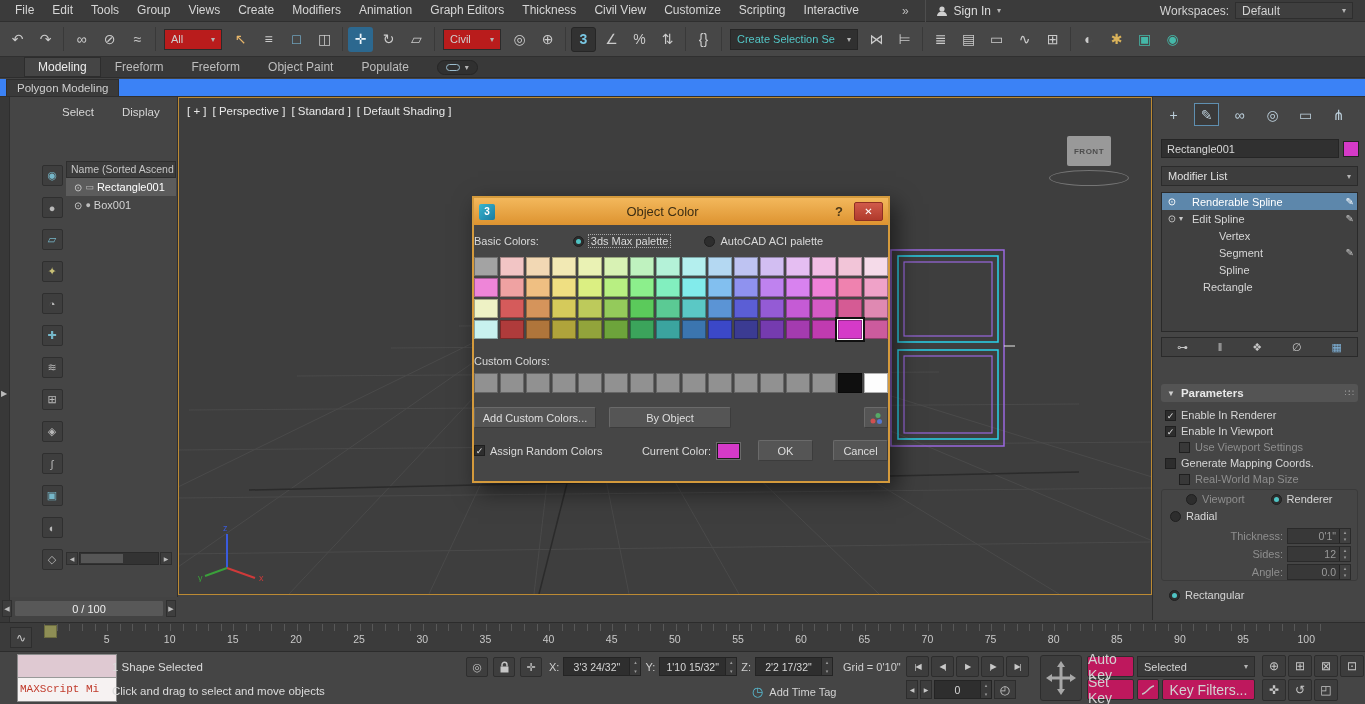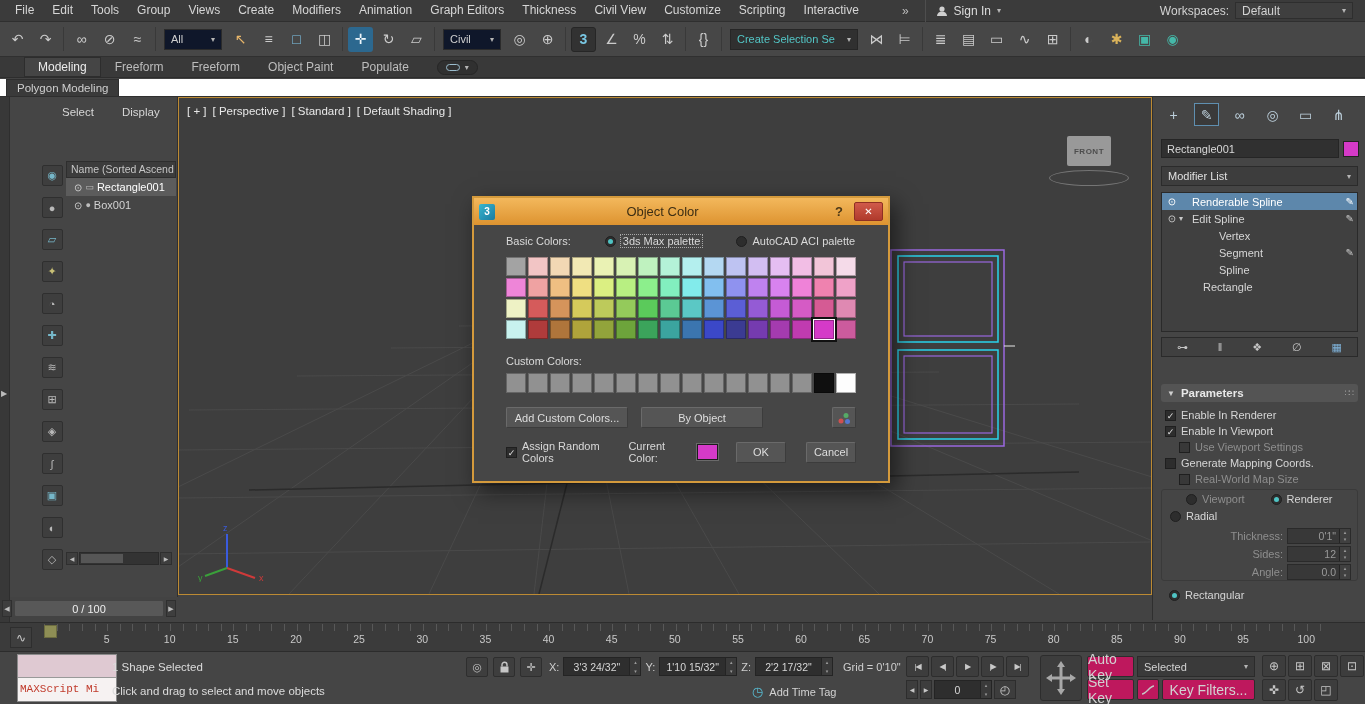--- a/index.html
+++ b/index.html
@@ -24,34 +24,34 @@
   #toolbar{position:absolute;left:0;top:22px;width:1365px;height:35px;background:#474747;
     border-bottom:1px solid #303030;display:flex;align-items:center;padding:0 5px;gap:3px;}
   .tgroup{display:flex;align-items:center;gap:3px;}
   .tbtn{width:25px;height:25px;display:flex;align-items:center;justify-content:center;border-radius:3px;flex:none;}
   .tbtn .glyph{font-size:14px;color:#cbcbcb;line-height:1;}
   .tbtn.sep{width:1px;height:24px;background:#393939;border-radius:0;margin:0 2px;}
   .tbtn.active{background:#2c688f;}
   .tbtn.active .glyph{color:#eef6fb;}
   .tbtn.pressed{background:#323232;border:1px solid #262626;}
   .tbtn.pressed .glyph{color:#79c7e3;font-weight:bold;}
-  .tdrop{height:21px;min-width:58px;background:#0f172a;border:1px solid #2b2b2b;display:flex;
+  .tdrop{height:21px;min-width:58px;background:#b91c1c;border:1px solid #2b2b2b;display:flex;
     align-items:center;justify-content:space-between;padding:0 6px;gap:8px;color:#cfcfcf;margin:0 3px;}
   .tcombo{height:21px;width:128px;background:#303030;border:1px solid #262626;display:flex;
     align-items:center;justify-content:space-between;padding:0 6px;color:#53c6c6;margin:0 3px;}
 
   
   #ribbon{position:absolute;left:0;top:57px;width:1365px;height:21px;background:#393939;
     border-bottom:1px solid #2d2d2d;display:flex;align-items:center;padding-left:24px;gap:2px;}
   .rtab{padding:3px 14px 4px;font-size:12px;color:#bdbdbd;white-space:nowrap;}
   .rtab.active{background:#454545;color:#ececec;box-shadow:inset 0 0 0 1px #2d2d2d;}
   #ribbon-config{display:flex;align-items:center;gap:5px;margin-left:12px;background:#303030;
     border:1px solid #262626;border-radius:8px;padding:2px 8px;}
   .pill{width:14px;height:7px;border:1px solid #9abccd;border-radius:4px;display:inline-block;}
-  #polymod-row{position:absolute;left:0;top:79px;width:1365px;height:18px;background:#ffffff;
+  #polymod-row{position:absolute;left:0;top:79px;width:1365px;height:18px;background:#3b82f6;
     border-bottom:1px solid #303030;}
   #polymod-btn{position:absolute;left:6px;top:0;height:18px;line-height:17px;padding:0 10px;
     background:#3a3a3a;border:1px solid #2e2e2e;color:#cfcfcf;font-size:11.5px;}
 
   
   #left-strip{position:absolute;left:0;top:97px;width:10px;height:525px;background:#383838;
     border-right:1px solid #2e2e2e;}
   #flyout-arrow{position:absolute;left:1px;top:292px;font-size:8px;color:#bbb;}
 
   
@@ -224,21 +224,21 @@
   #dlg-title{height:27px;background:linear-gradient(180deg,#f3b85c,#dd9330);display:flex;
     align-items:center;padding:0 5px;gap:6px;}
   #dlg-icon{width:16px;height:16px;background:linear-gradient(135deg,#37b6cf,#1b7ba1);color:#fff;
     font-size:10px;font-weight:bold;display:flex;align-items:center;justify-content:center;
     border-radius:2px;}
   #dlg-title-text{flex:1;text-align:center;font-size:13px;color:#3d2e14;}
   #dlg-help{width:18px;text-align:center;color:#4a3717;font-size:13px;font-weight:bold;}
   #dlg-close{width:29px;height:19px;background:linear-gradient(#d05a4a,#b03a2c);
     border:1px solid #8e2f24;border-radius:2px;color:#fff;font-size:10px;display:flex;
     align-items:center;justify-content:center;}
-  #dlg-body{padding:10px 32px 0;}
+  #dlg-body{padding:10px 0 0;}
   .dlg-row1{display:flex;align-items:center;}
   .dlg-label{font-size:11px;color:#d9d9d9;}
   .dlg-radios{display:flex;gap:34px;margin-left:34px;}
   .dlg-radio{display:flex;align-items:center;gap:5px;font-size:11px;color:#d9d9d9;}
   .focus-box{outline:1px dotted #aaa;padding:0 2px;}
   #basic-grid{margin-top:10px;display:grid;grid-template-columns:repeat(16,1fr);gap:2px;}
   .pswatch{height:19px;border:1px solid rgba(0,0,0,.3);}
   .pswatch.selected{box-shadow:0 0 0 1px #fff,0 0 0 3px #111;position:relative;z-index:2;}
   #custom-label{margin-top:16px;}
   #custom-grid{margin-top:6px;display:grid;grid-template-columns:repeat(16,1fr);gap:2px;}

